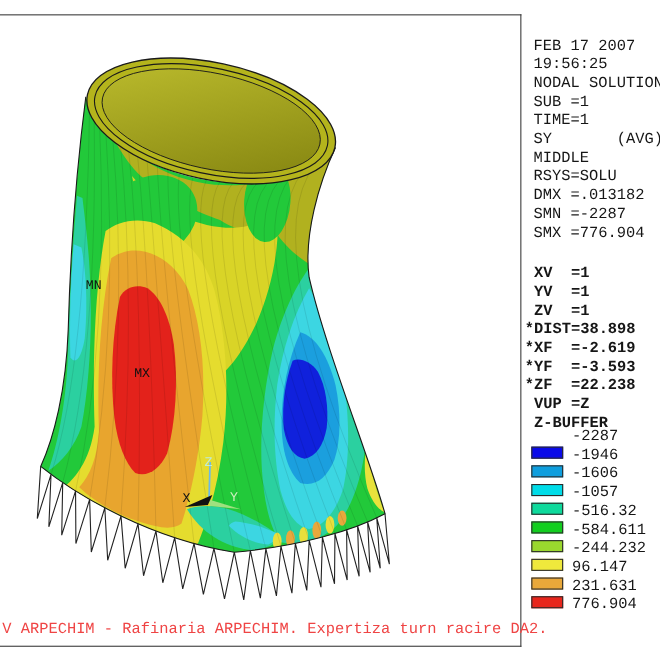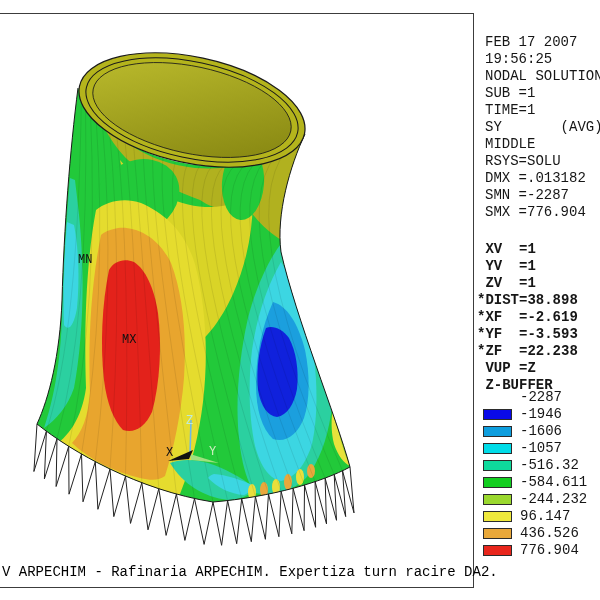--- a/index.html
+++ b/index.html
@@ -5,26 +5,26 @@
   html,body{margin:0;padding:0;}
   body{width:600px;height:600px;overflow:hidden;background:#ffffff;position:relative;
        font-family:"Liberation Mono",monospace;color:#161616;}
   .frame{position:absolute;left:0;top:13px;width:473px;height:573px;
          border-top:1px solid #3c3c3c;border-right:1px solid #3c3c3c;border-bottom:1px solid #3c3c3c;}
   .panel-pre{position:absolute;font:14px/17px "Liberation Mono",monospace;color:#161616;
              white-space:pre;margin:5px;}
   #info-block{left:480px;top:29px;}
   #view-block{left:472px;top:236px;font-weight:bold;}
   .legend{position:absolute;left:472px;top:389px;}
-  .lrow{display:flex;align-items:center;height:17px;}
+  .lrow{display:flex;align-items:flex-start;height:17px;}
   .sw{width:29px;height:11px;border:1px solid #2b2b2b;margin:0 8px 0 11px;box-sizing:border-box;flex:none;}
   .sw.hide{visibility:hidden;}
   .lbl{font:14px/17px "Liberation Mono",monospace;color:#161616;}
   .footer{position:absolute;left:2px;top:564px;font:14px/16px "Liberation Mono",monospace;
-          color:#000000;white-space:pre;z-index:5;}
+          color:#ef4444;white-space:pre;z-index:5;}
   #tower-wrap{position:absolute;left:0;top:0;width:480px;height:600px;}
   svg text{font-family:"Liberation Mono",monospace;}
 </style>
 </head>
 <body>
 
 <div class="frame"></div>
 
 <div id="tower-wrap">
 <svg width="480" height="600" viewBox="0 0 480 600">
@@ -189,21 +189,21 @@
   <div class="lrow">
       <span class="sw" style="background: rgb(154, 216, 46);"></span>
       <span class="lbl">-244.232</span>
     </div>
   <div class="lrow">
       <span class="sw" style="background: rgb(239, 233, 60);"></span>
       <span class="lbl">96.147</span>
     </div>
   <div class="lrow">
       <span class="sw" style="background: rgb(233, 168, 58);"></span>
-      <span class="lbl">436.526</span>
+      <span class="lbl">231.631</span>
     </div>
   <div class="lrow">
       <span class="sw" style="background: rgb(232, 38, 28);"></span>
       <span class="lbl">776.904</span>
     </div>
 </div>
 
 <div class="footer">V ARPECHIM - Rafinaria ARPECHIM. Expertiza turn racire DA2.</div>
 
 </body></html>

